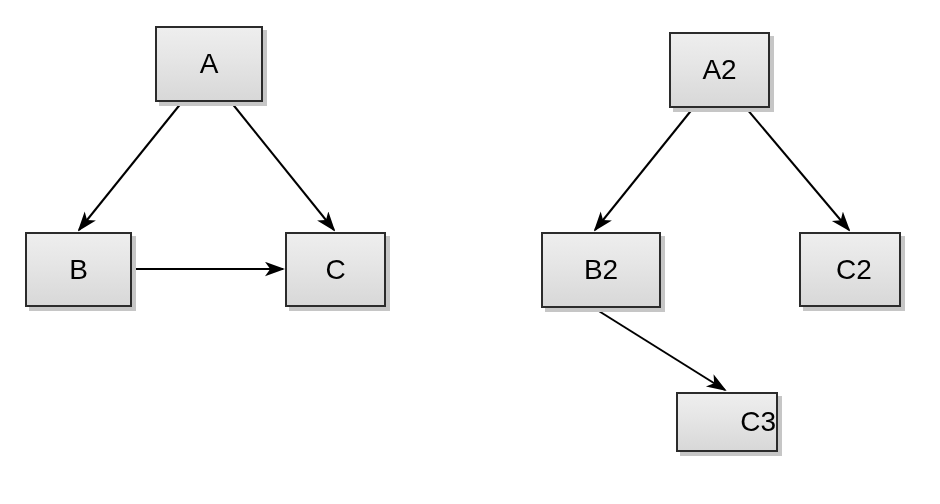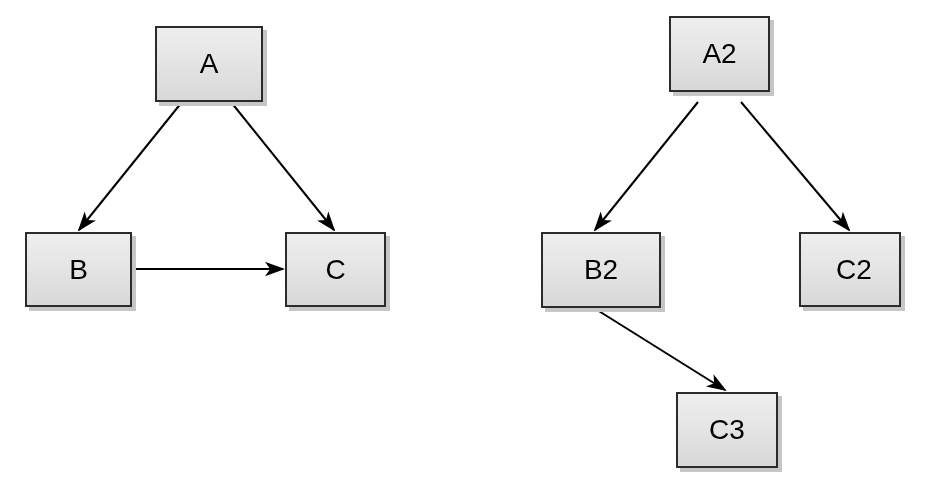--- a/index.html
+++ b/index.html
@@ -71,27 +71,27 @@
   <div id="nodes-layer">
       <div class="node" style="left: 155px; top: 26px; width: 108px; height: 76px;">
         <span class="node-label">A</span>
       </div>
       <div class="node" style="left: 25px; top: 232px; width: 107px; height: 75px;">
         <span class="node-label">B</span>
       </div>
       <div class="node" style="left: 285px; top: 232px; width: 101px; height: 75px;">
         <span class="node-label">C</span>
       </div>
-      <div class="node" style="left: 669px; top: 16px; width: 101px; height: 76px;">
+      <div class="node" style="left: 669px; top: 32px; width: 101px; height: 76px;">
         <span class="node-label">A2</span>
       </div>
       <div class="node" style="left: 541px; top: 232px; width: 120px; height: 76px;">
         <span class="node-label">B2</span>
       </div>
       <div class="node" style="left: 799px; top: 232px; width: 102px; height: 75px; padding-left: 8px;">
         <span class="node-label">C2</span>
       </div>
-      <div class="node" style="left: 676px; top: 392px; width: 102px; height: 76px;">
+      <div class="node" style="left: 676px; top: 392px; width: 102px; height: 60px; justify-content: flex-end;">
         <span class="node-label">C3</span>
       </div>
     </div>
 
 </div>
 
 </body></html>

